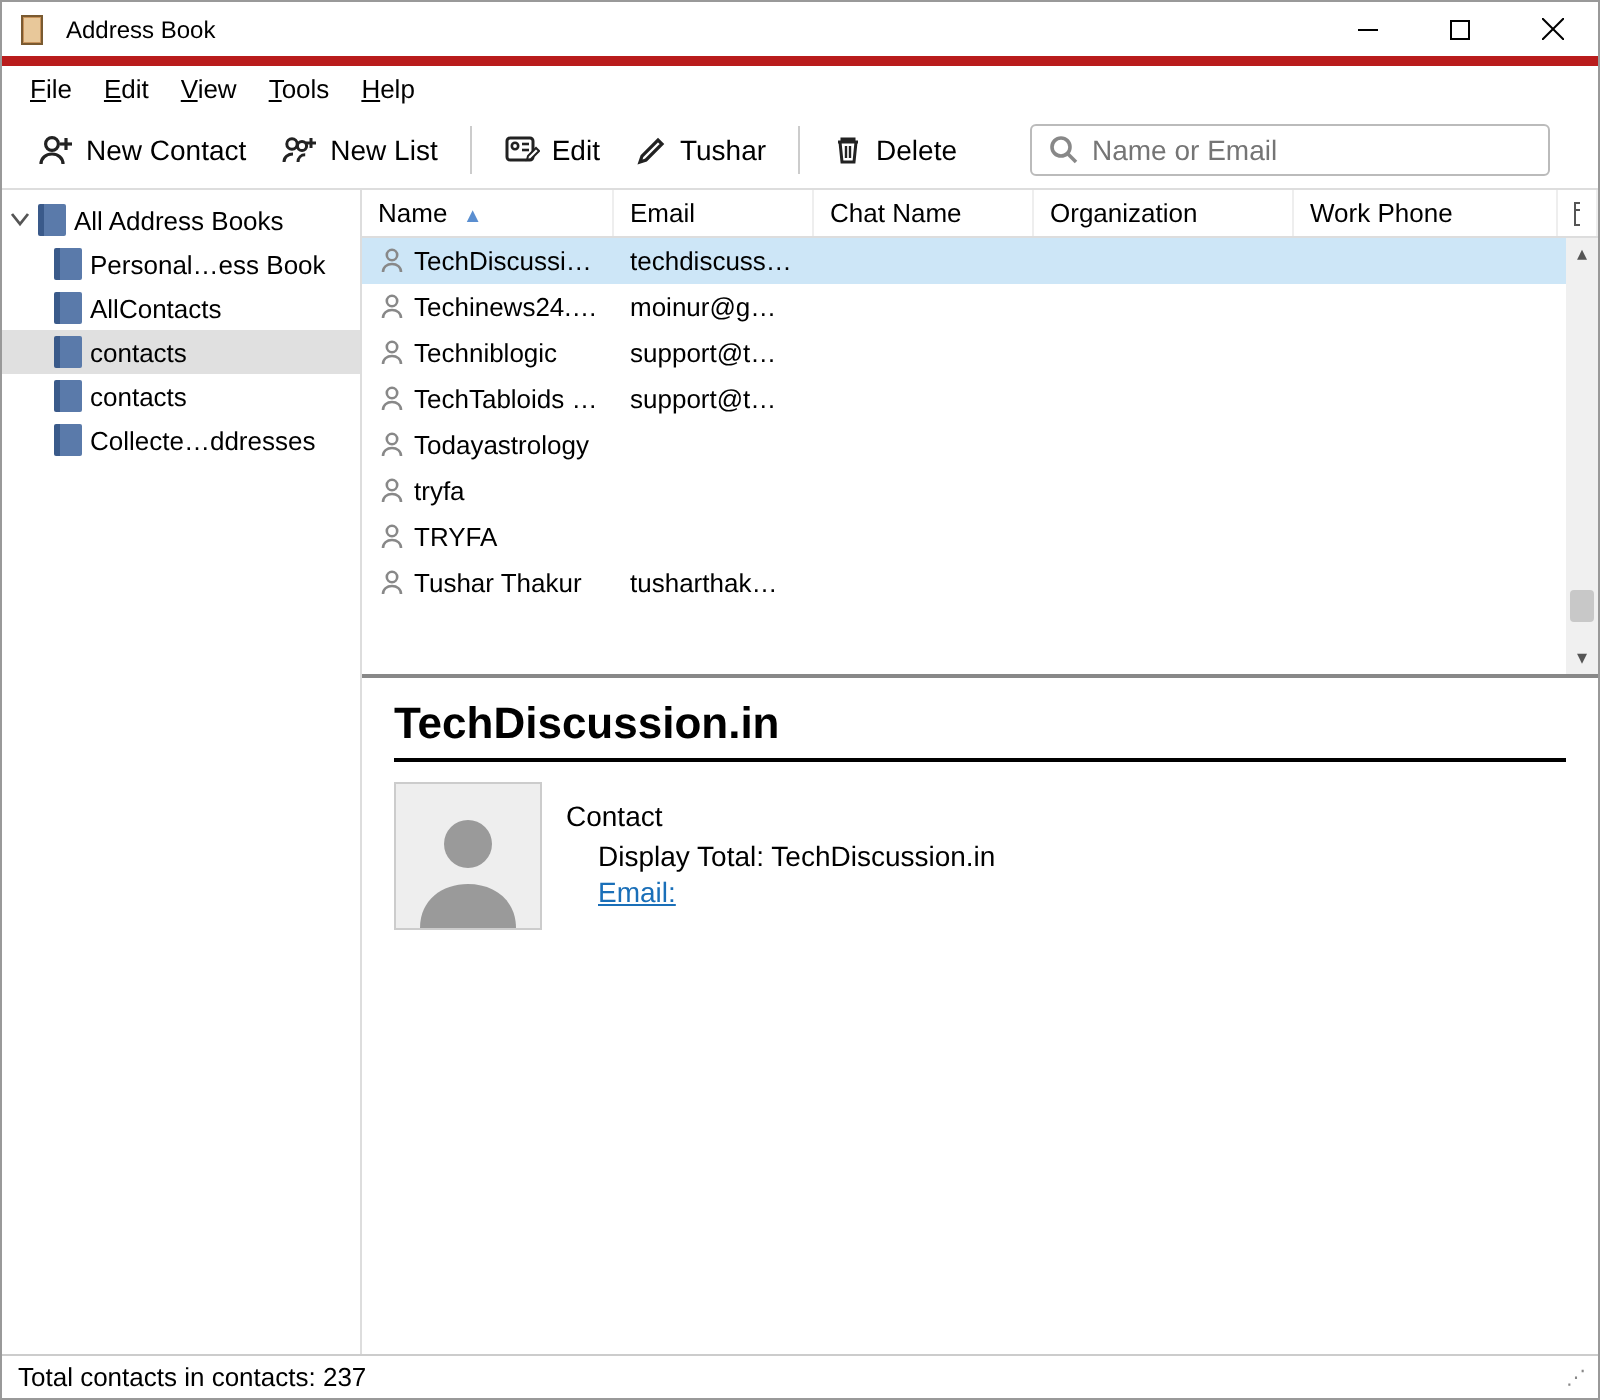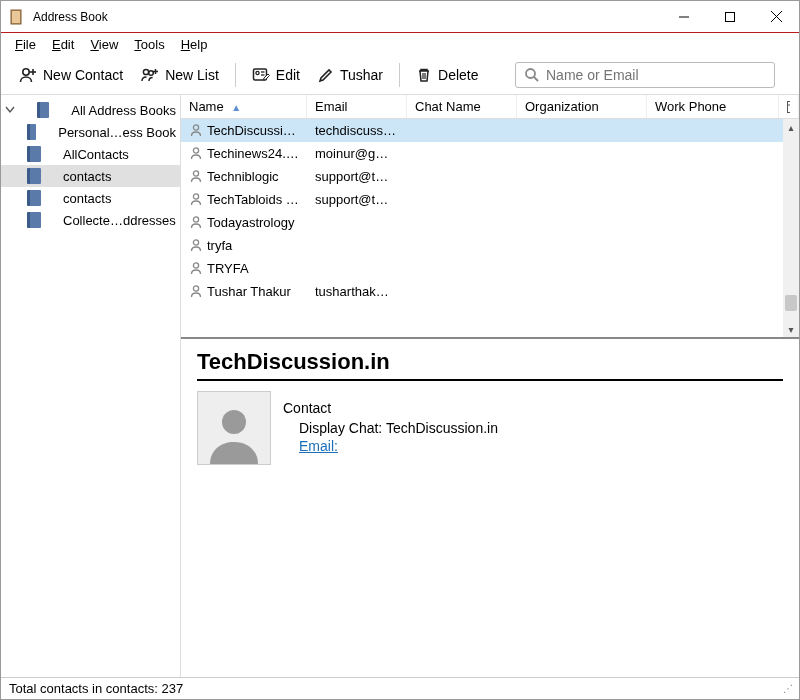--- a/index.html
+++ b/index.html
@@ -1,33 +1,33 @@
 <!DOCTYPE html>
 <html><head>
 <meta charset="utf-8">
 <style>
 * { box-sizing: border-box; margin: 0; padding: 0; font-family: "Segoe UI", Arial, sans-serif; }
 body { width: 800px; height: 700px; background: #fff; border: 1px solid #999; display: flex; flex-direction: column; font-size: 13px; overflow: hidden; }
-.titlebar { height: 32px; display: flex; align-items: center; padding: 0 0 0 8px; border-bottom: 1px solid #b91c1c; }
+.titlebar { height: 32px; display: flex; align-items: center; padding: 0 0 0 8px; border-bottom: 5px solid #b91c1c; }
 .titlebar .app-icon { width: 16px; height: 16px; margin-right: 8px; }
 .titlebar .title { flex: 1; font-size: 12px; }
 .winbtns { display: flex; }
 .winbtn { width: 46px; height: 32px; display: flex; align-items: center; justify-content: center; }
 .menubar { display: flex; gap: 4px; padding: 2px 8px; font-size: 13px; }
 .menubar span { padding: 2px 6px; }
 .menubar span u { text-decoration: underline; }
 .toolbar { display: flex; align-items: center; gap: 2px; padding: 6px 10px; border-bottom: 1px solid #ddd; }
 .tbtn { display: flex; align-items: center; gap: 6px; padding: 4px 8px; font-size: 14px; }
 .tsep { width: 1px; height: 24px; background: #ccc; margin: 0 6px; }
 .searchwrap { flex: 1; display:flex; justify-content:flex-end; }
 .searchbox { width: 260px; border: 1px solid #bbb; border-radius: 3px; display: flex; align-items: center; padding: 4px 8px; gap: 6px; margin-right: 14px; }
 .searchbox input { border: none; outline: none; font-size: 14px; width: 100%; color: #15803d; }
 .main { flex: 1; display: flex; min-height: 0; }
 .sidebar { width: 180px; border-right: 1px solid #ddd; padding-top: 4px; }
-.tree-item { display: flex; align-items: center; gap: 22px; padding: 3px 4px; font-size: 13px; white-space: nowrap; overflow: hidden; }
+.tree-item { display: flex; align-items: center; gap: 4px; padding: 3px 4px; font-size: 13px; white-space: nowrap; overflow: hidden; }
 .tree-root { font-size: 13px; }
 .tree-child { padding-left: 26px; }
 .tree-item.selected { background: #e0e0e0; }
 .book-icon { width: 14px; height: 16px; background: linear-gradient(to right, #3a5a8a 0 3px, #5a7aaa 3px 14px); border-radius: 1px; display:inline-block; }
 .rightpane { flex: 1; display: flex; flex-direction: column; min-width: 0; }
 .colheaders { display: flex; border-bottom: 1px solid #ddd; background: #fff; font-size: 13px; }
 .colh { padding: 4px 8px; border-right: 1px solid #eee; overflow: hidden; white-space: nowrap; }
 .colh.sorted { color: #000; }
 .sort-caret { color: #5a8ed0; font-size: 10px; margin-left: 4px; }
 .cfgcol { width: 20px; display:flex; align-items:center; justify-content:center; }
@@ -312,21 +312,21 @@
       <div class="detail-body">
         <div class="avatar">
           <svg viewBox="0 0 64 64">
               <circle cx="32" cy="22" r="12" fill="#9a9a9a"></circle>
               <path d="M8 64c0-14 11-22 24-22s24 8 24 22z" fill="#9a9a9a"></path>
             </svg>
         </div>
         <div class="detail-info">
           <div class="sect">Contact</div>
           <div class="line">
-            <span>Display Chat:</span>
+            <span>Display Total:</span>
             <span>TechDiscussion.in</span>
           </div>
           <div class="line"><a href="#">Email:</a></div>
         </div>
       </div>
     </div>
   </div>
 </div>
 
 <div class="statusbar">

